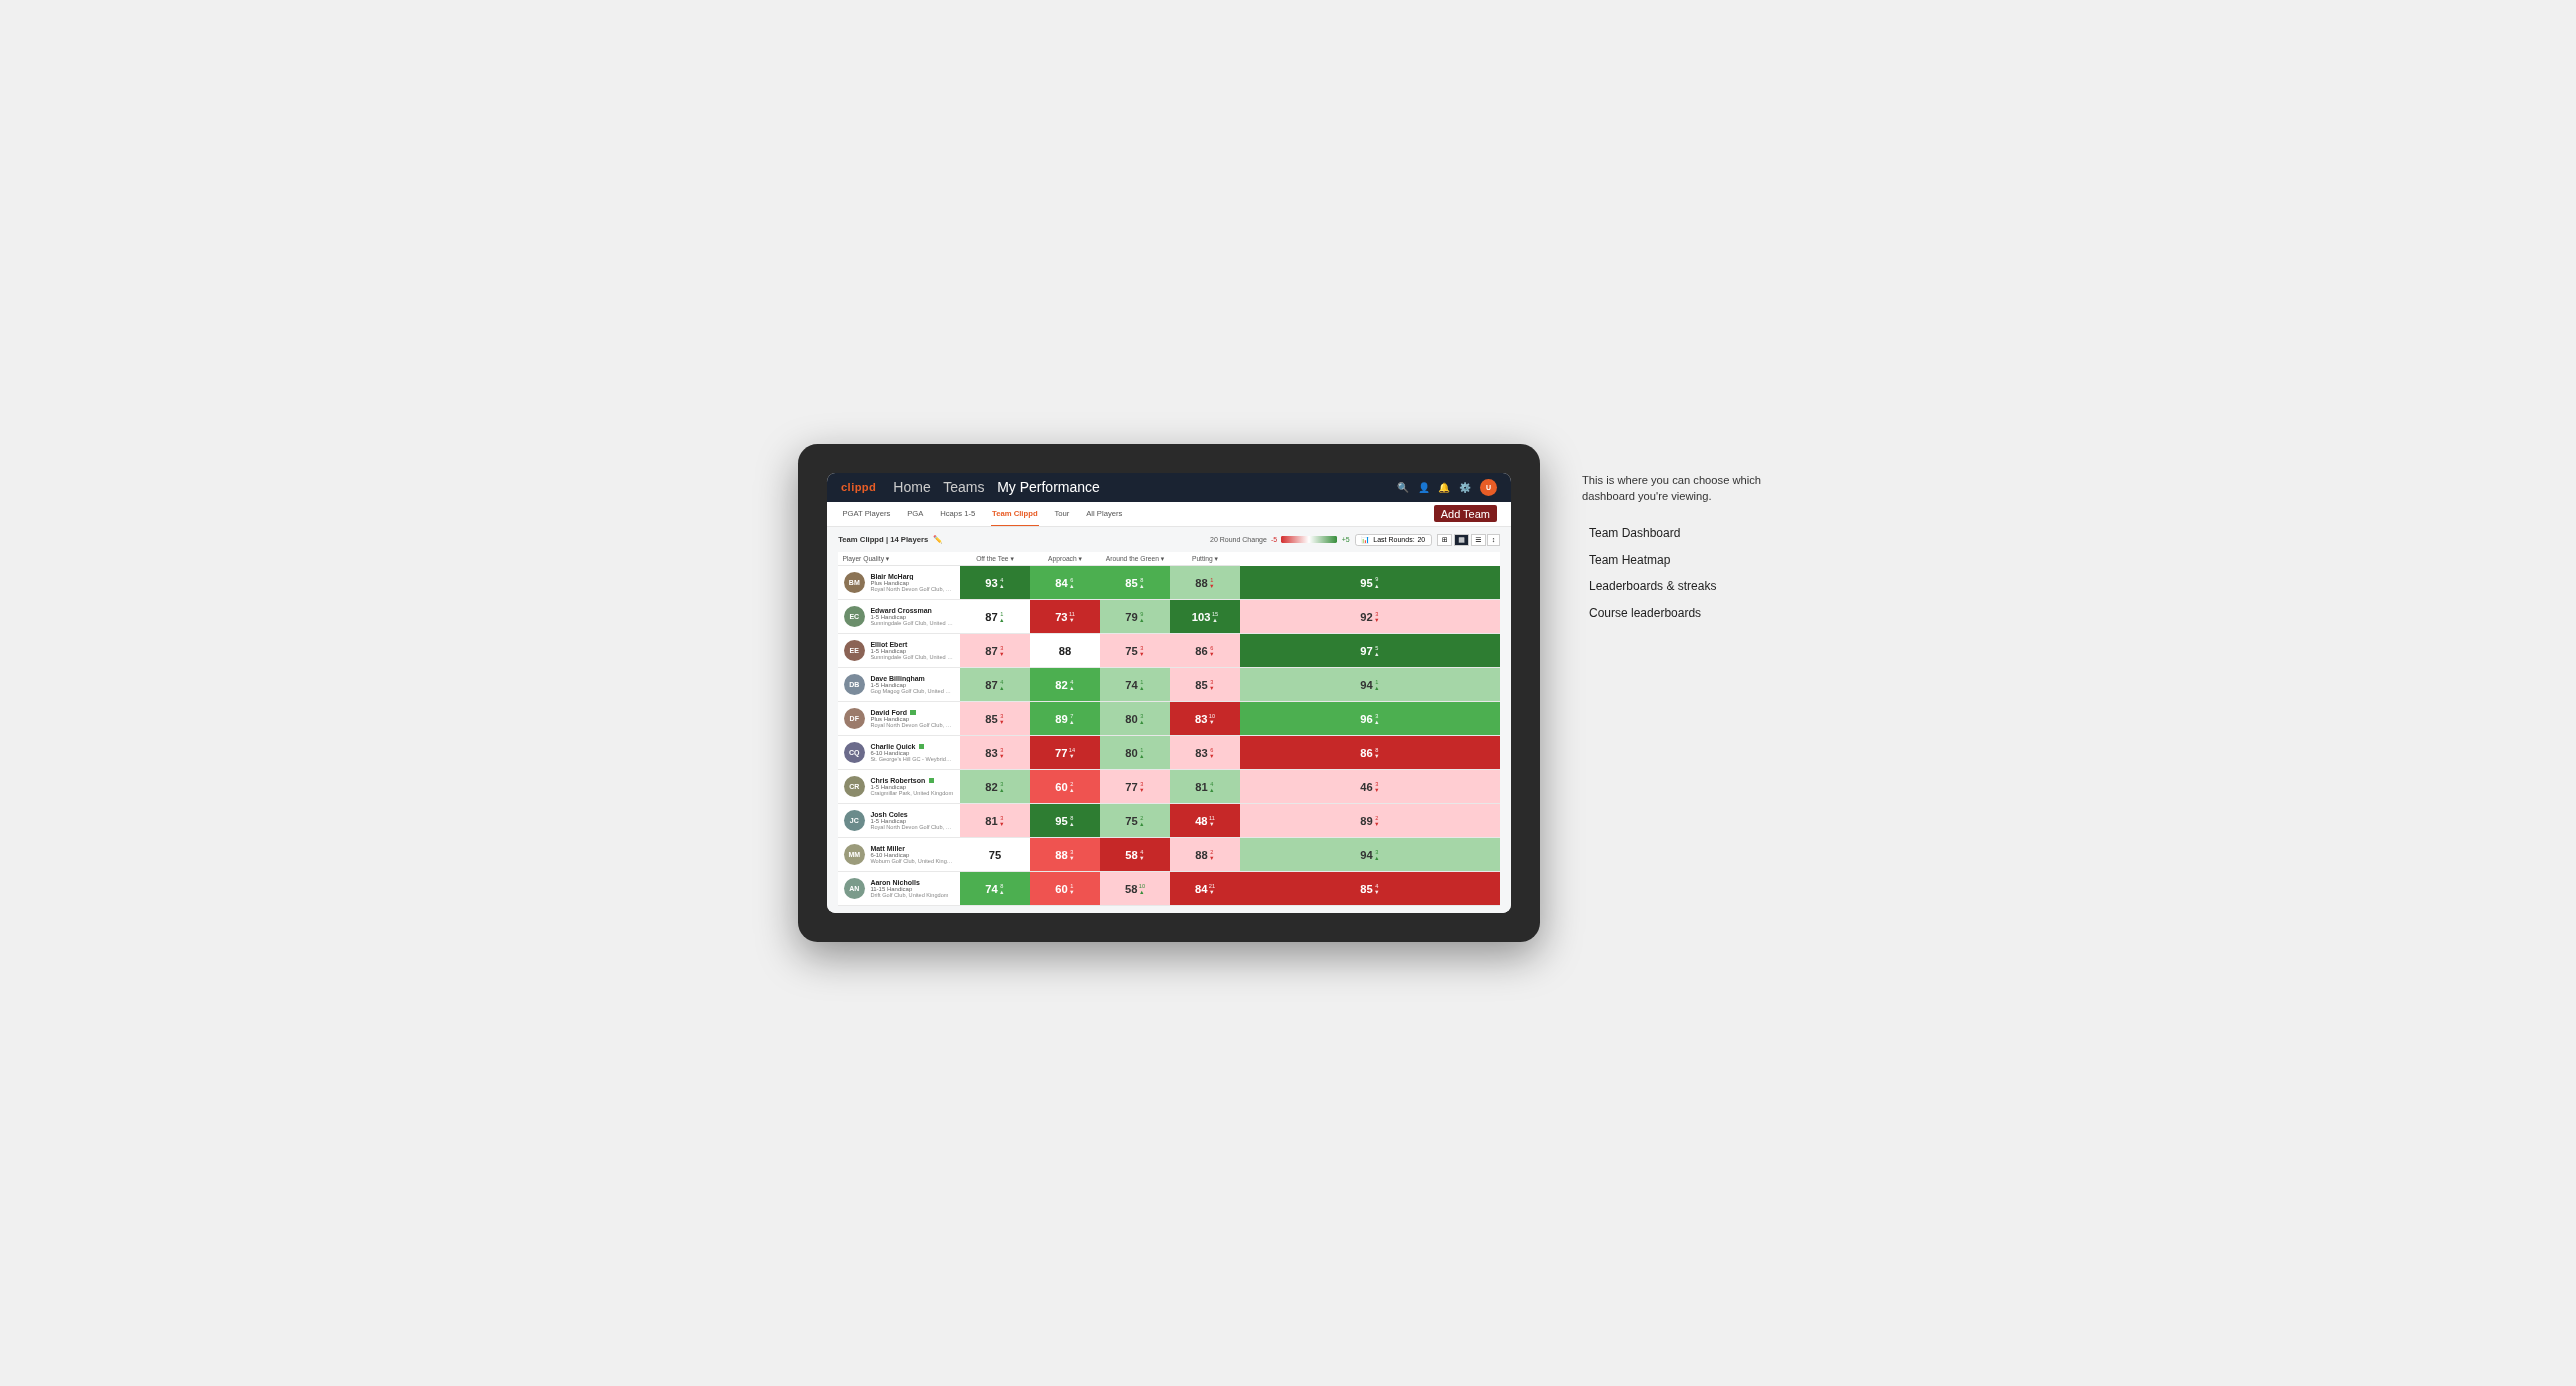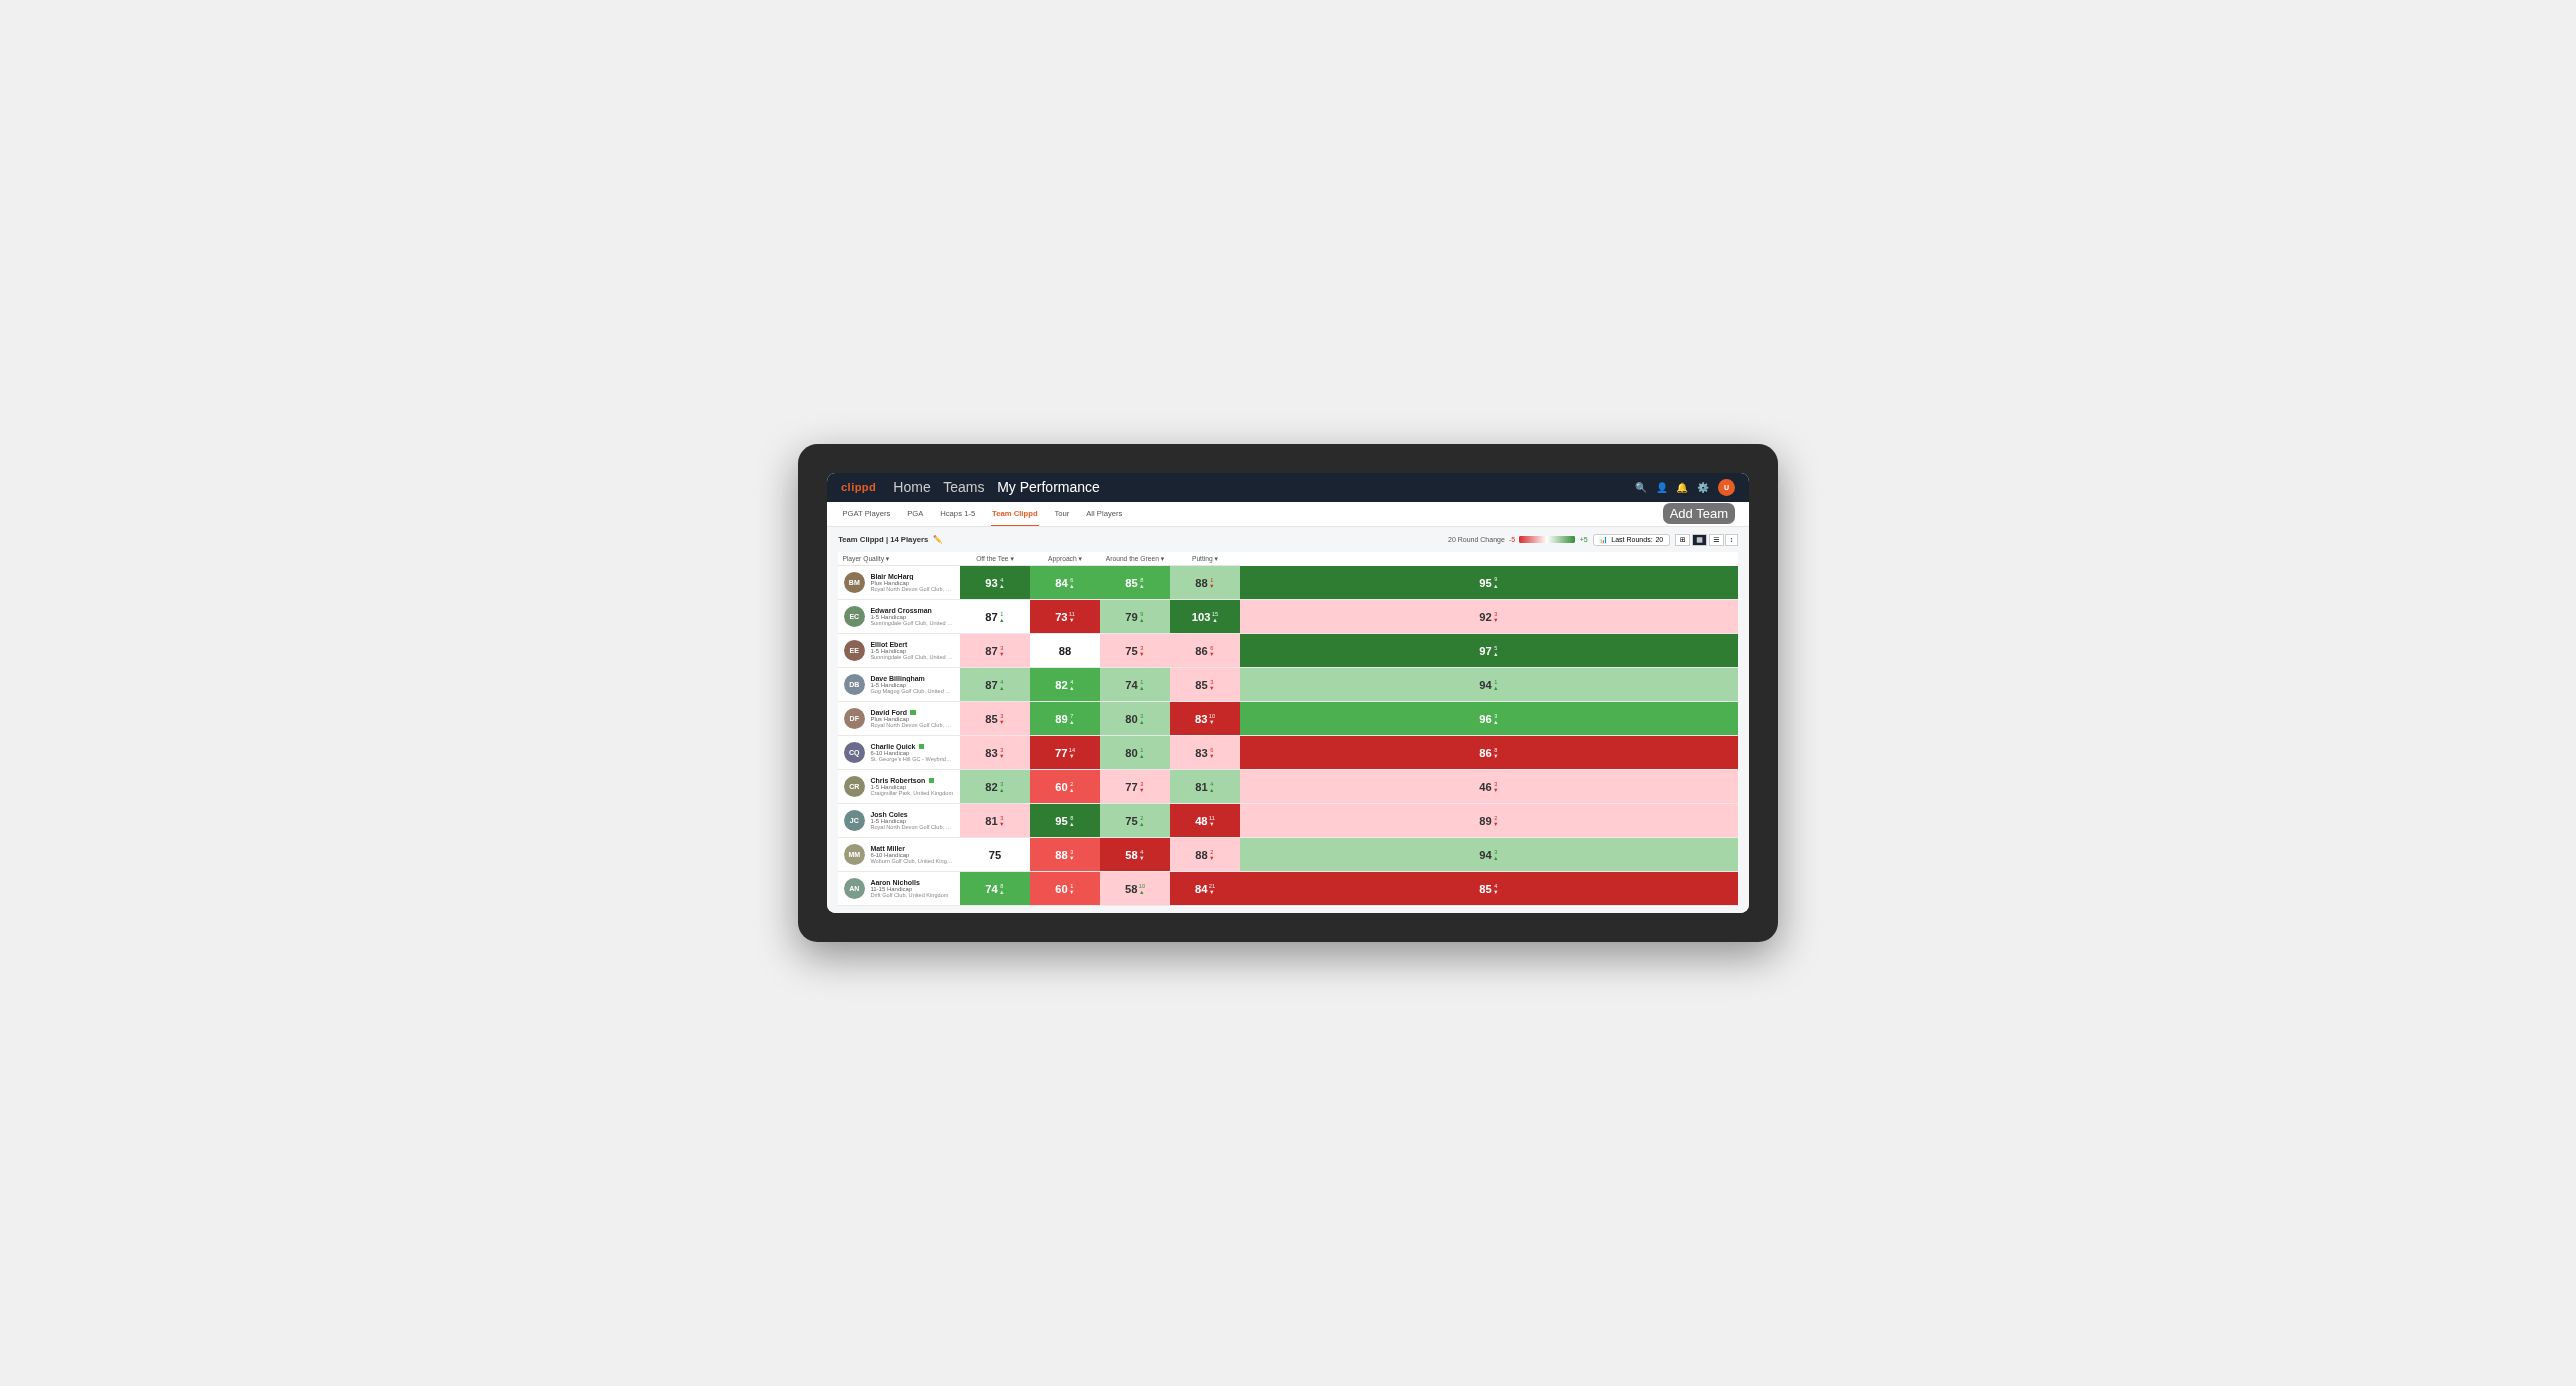--- a/index.html
+++ b/index.html
@@ -102,26 +102,26 @@
       border-bottom: 1.4px solid transparent;
       padding: 0 1.4px;
     }
     .subnav-link.active {
       color: #e85d26;
       border-bottom: 1.4px solid #e85d26;
       font-weight: 600;
     }
     .subnav-spacer { flex: 1; }
     .add-team-btn {
-      background: #737373;
+      background: #7f1d1d;
       color: #fff;
       border: none;
-      border-radius: 7px;
+      border-radius: 2px;
       padding: 2.8px 7px;
-      font-size: 13px;
+      font-size: 11px;
       cursor: pointer;
     }
     
     .content {
       background: #f5f6f7;
       padding: 7px 11.2px;
     }
     
     .team-header-row {
       display: flex;
@@ -923,14 +923,23 @@
           </span>
         </div>
                 </td>
               </tr>
             </tbody>
         </table>
       </div>
     </div>
   </div>
 
+  <div class="sidebar-annotation">
+    <p class="annotation-intro">This is where you can choose which dashboard you're viewing.</p>
+    <div class="annotation-list">
+      <div class="annotation-item">Team Dashboard</div>
+      <div class="annotation-item">Team Heatmap</div>
+      <div class="annotation-item">Leaderboards &amp; streaks</div>
+      <div class="annotation-item">Course leaderboards</div>
+    </div>
+  </div>
 </div>
 
 
 </body></html>

